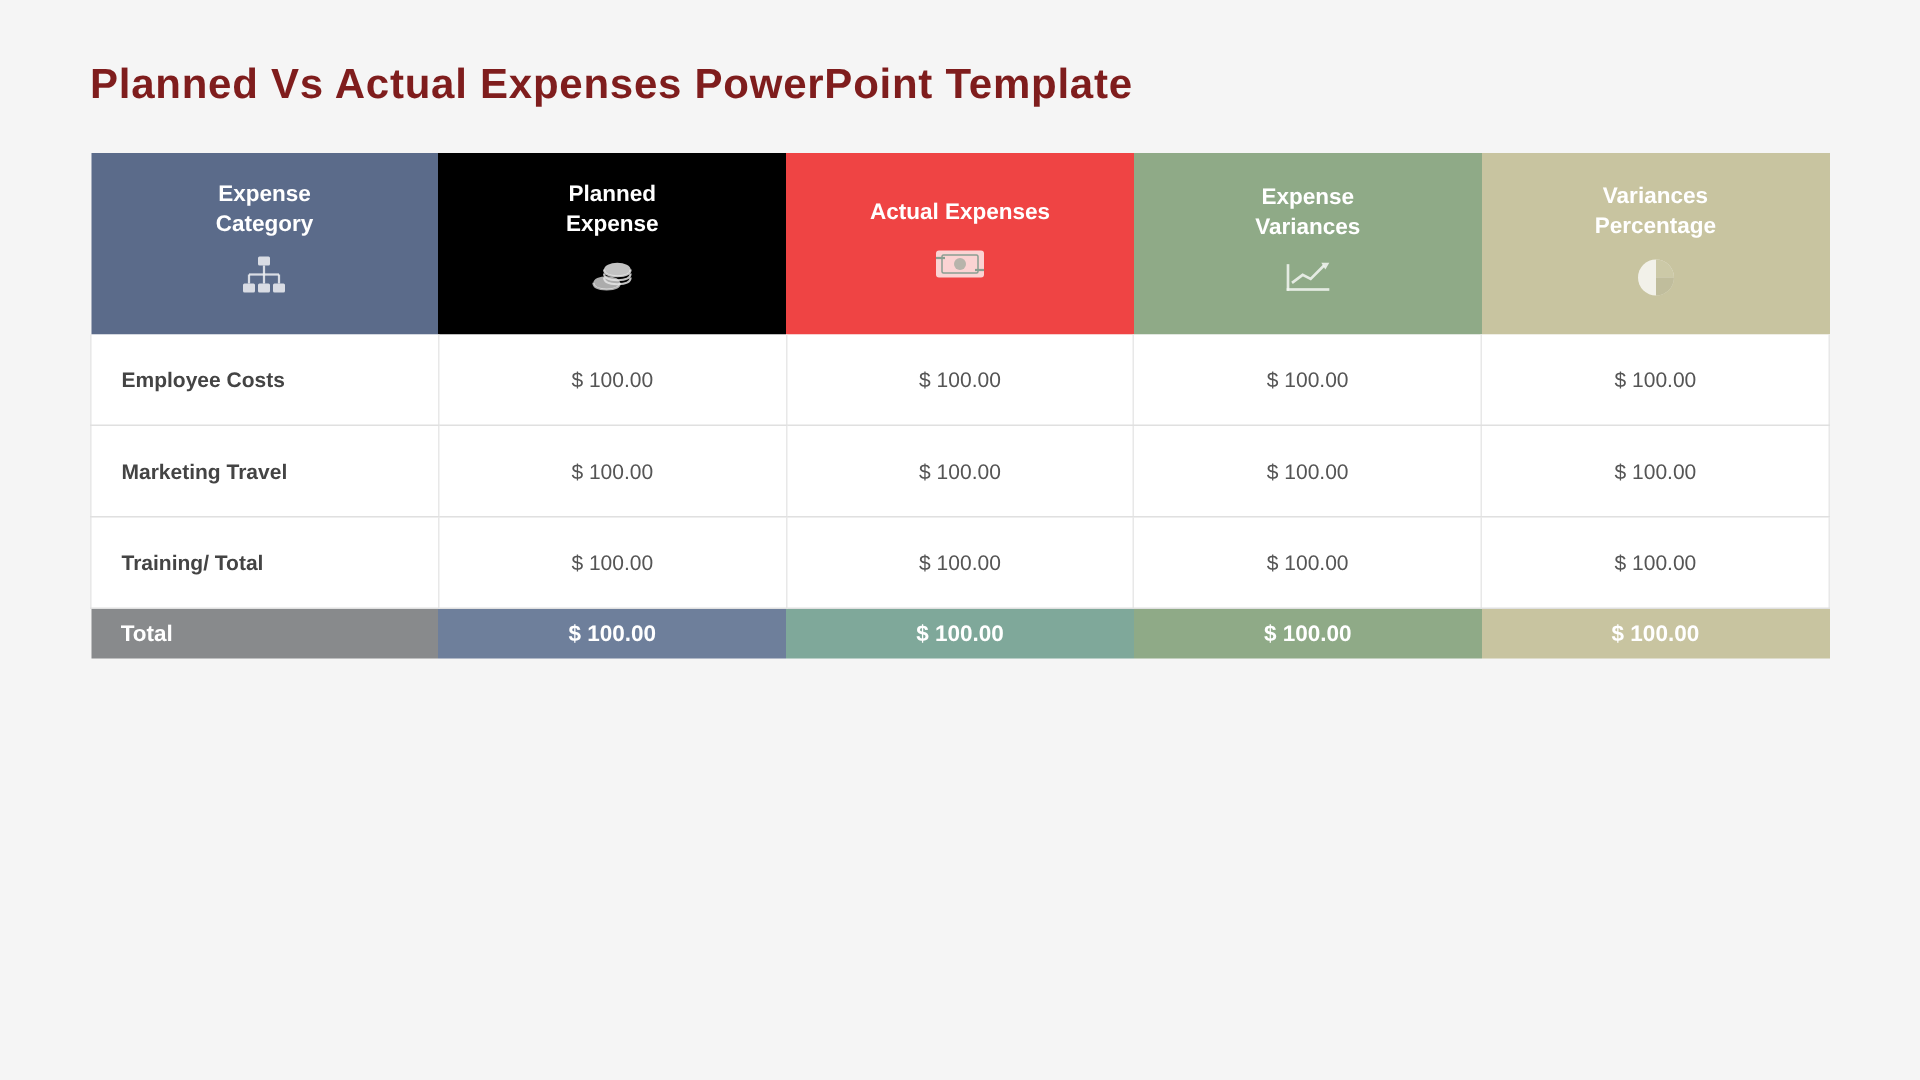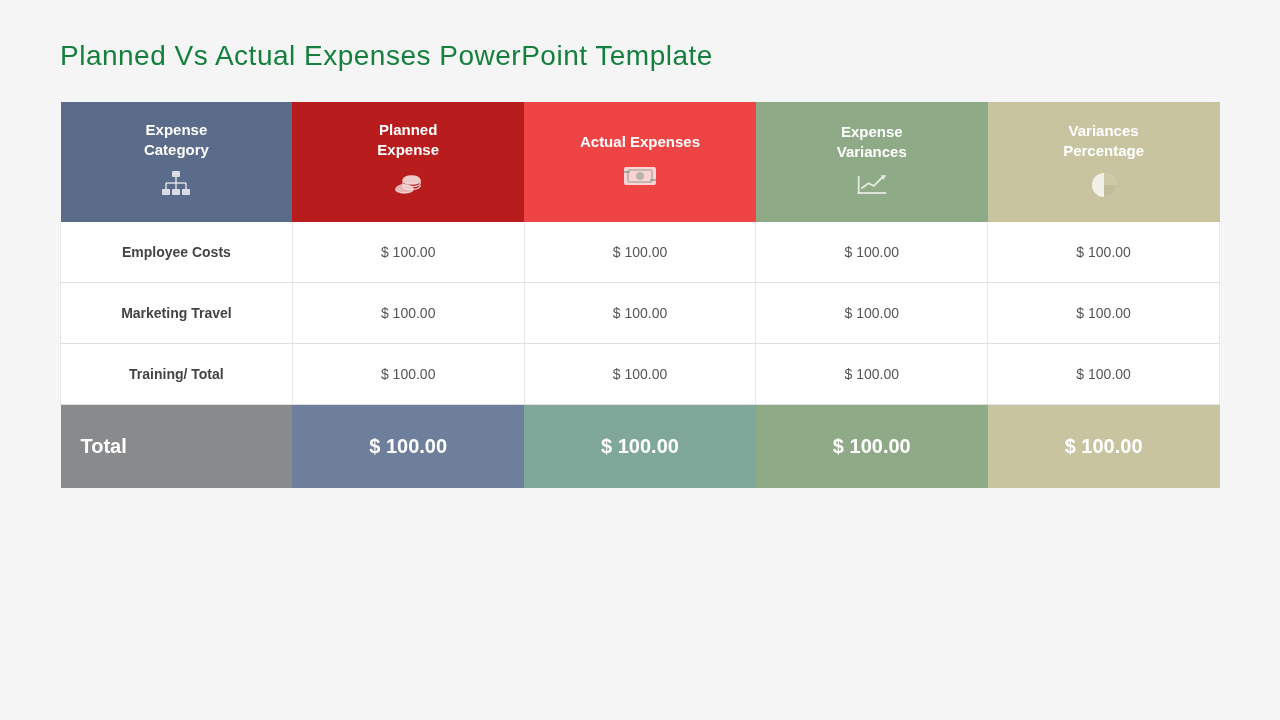--- a/index.html
+++ b/index.html
@@ -12,22 +12,22 @@
       align-items: flex-start;
       justify-content: center;
       padding: 40px 60px;
       overflow: hidden;
     }
     .container {
       width: 100%;
     }
     .page-title {
       font-size: 28px;
-      font-weight: 400;
-      color: #15803d;
+      font-weight: 700;
+      color: #7f1d1d;
       margin-bottom: 30px;
       letter-spacing: 0.5px;
     }
     .table-wrapper {
       width: 100%;
       border-collapse: collapse;
     }
     table {
       width: 100%;
       border-collapse: collapse;
@@ -43,49 +43,48 @@
       vertical-align: middle;
       line-height: 1.3;
     }
     .header-icon {
       display: block;
       font-size: 24px;
       margin-top: 10px;
       opacity: 0.9;
     }
     .col-category  { background: #5b6b8a; width: 20%; }
-    .col-planned   { background: #b91c1c; width: 20%; }
+    .col-planned   { background: #000000; width: 20%; }
     .col-actual    { background: #ef4444; width: 20%; }
     .col-variances { background: #8faa87; width: 20%; }
     .col-percent   { background: #c8c4a0; width: 20%; }
 
     
     .data-row td {
       padding: 22px 20px;
       border-bottom: 1px solid #e0e0e0;
       font-size: 14px;
       color: #444;
-      text-align: center;
     }
     .data-row .cat-cell {
       font-weight: 600;
       color: #444;
       font-size: 14px;
       background: #fff;
     }
     .data-row .val-cell {
       text-align: center;
       background: #fff;
       color: #555;
     }
     
     .total-row td {
-      padding: 30px 20px;
+      padding: 8px 20px;
       font-weight: 700;
-      font-size: 20px;
+      font-size: 15px;
     }
     .total-row .cat-cell {
       background: #888a8c;
       color: #fff;
     }
     .total-row .val-planned {
       background: #6e7f9b;
       color: #fff;
       text-align: center;
     }

